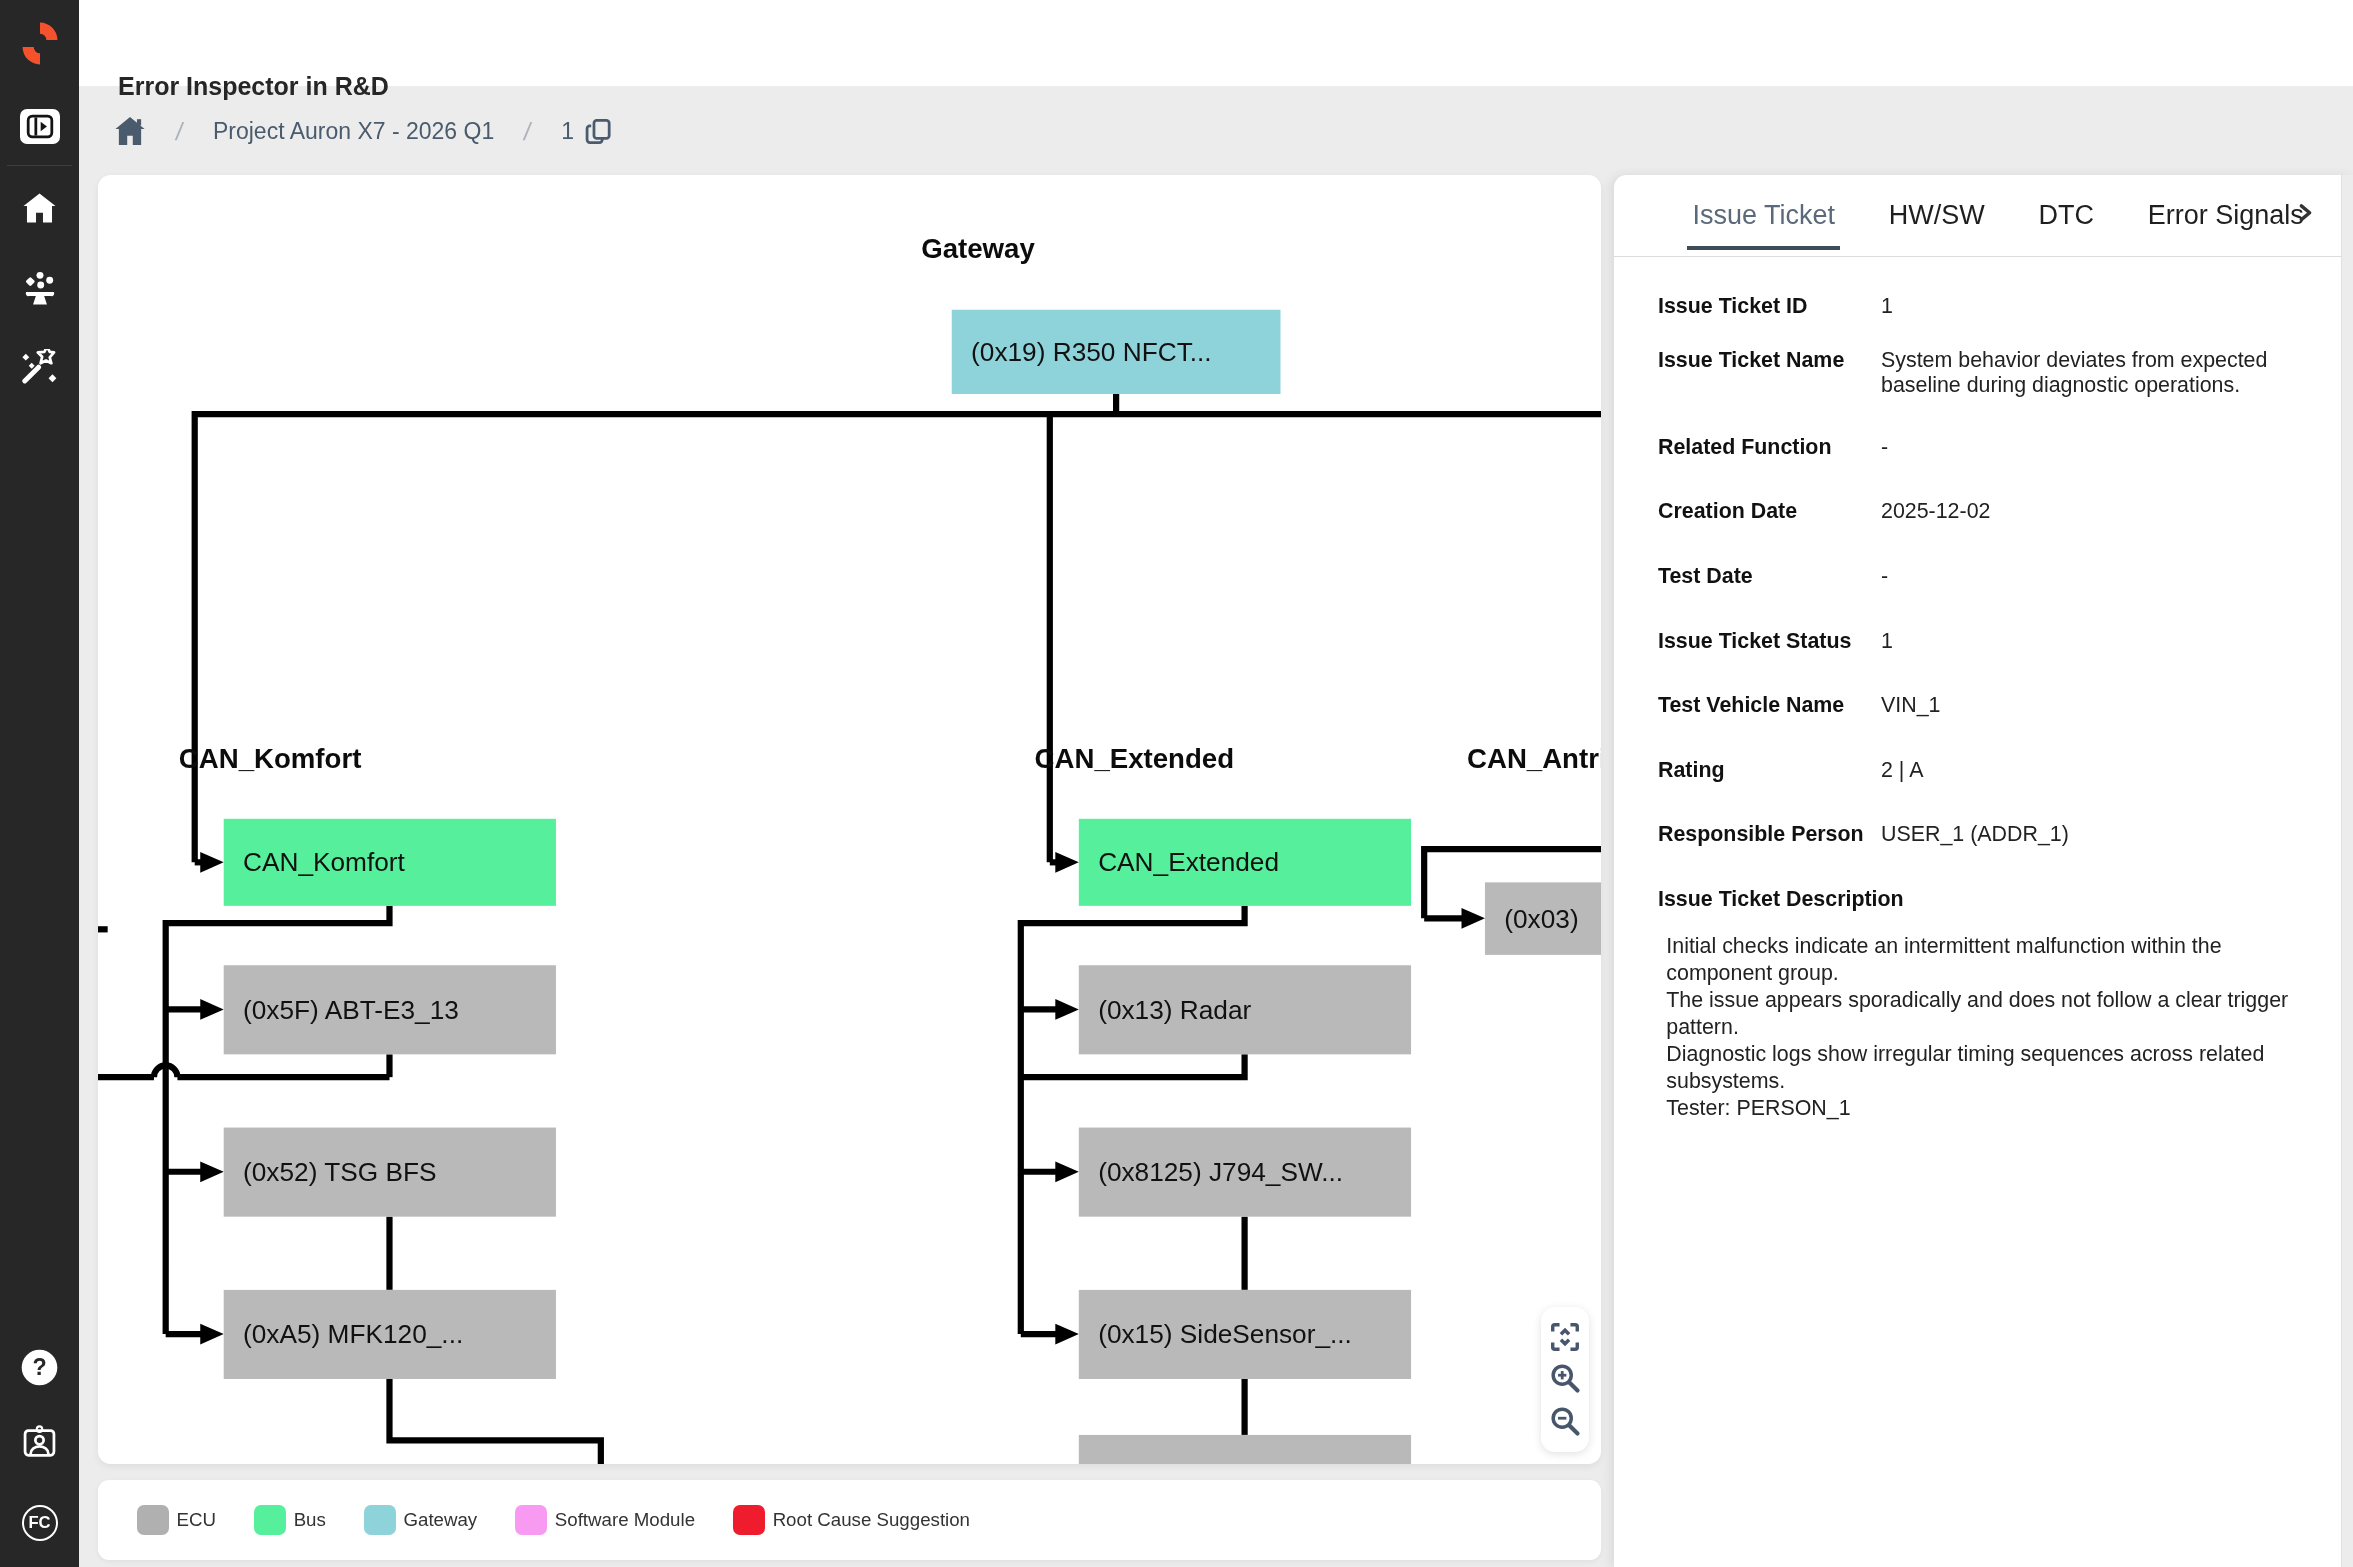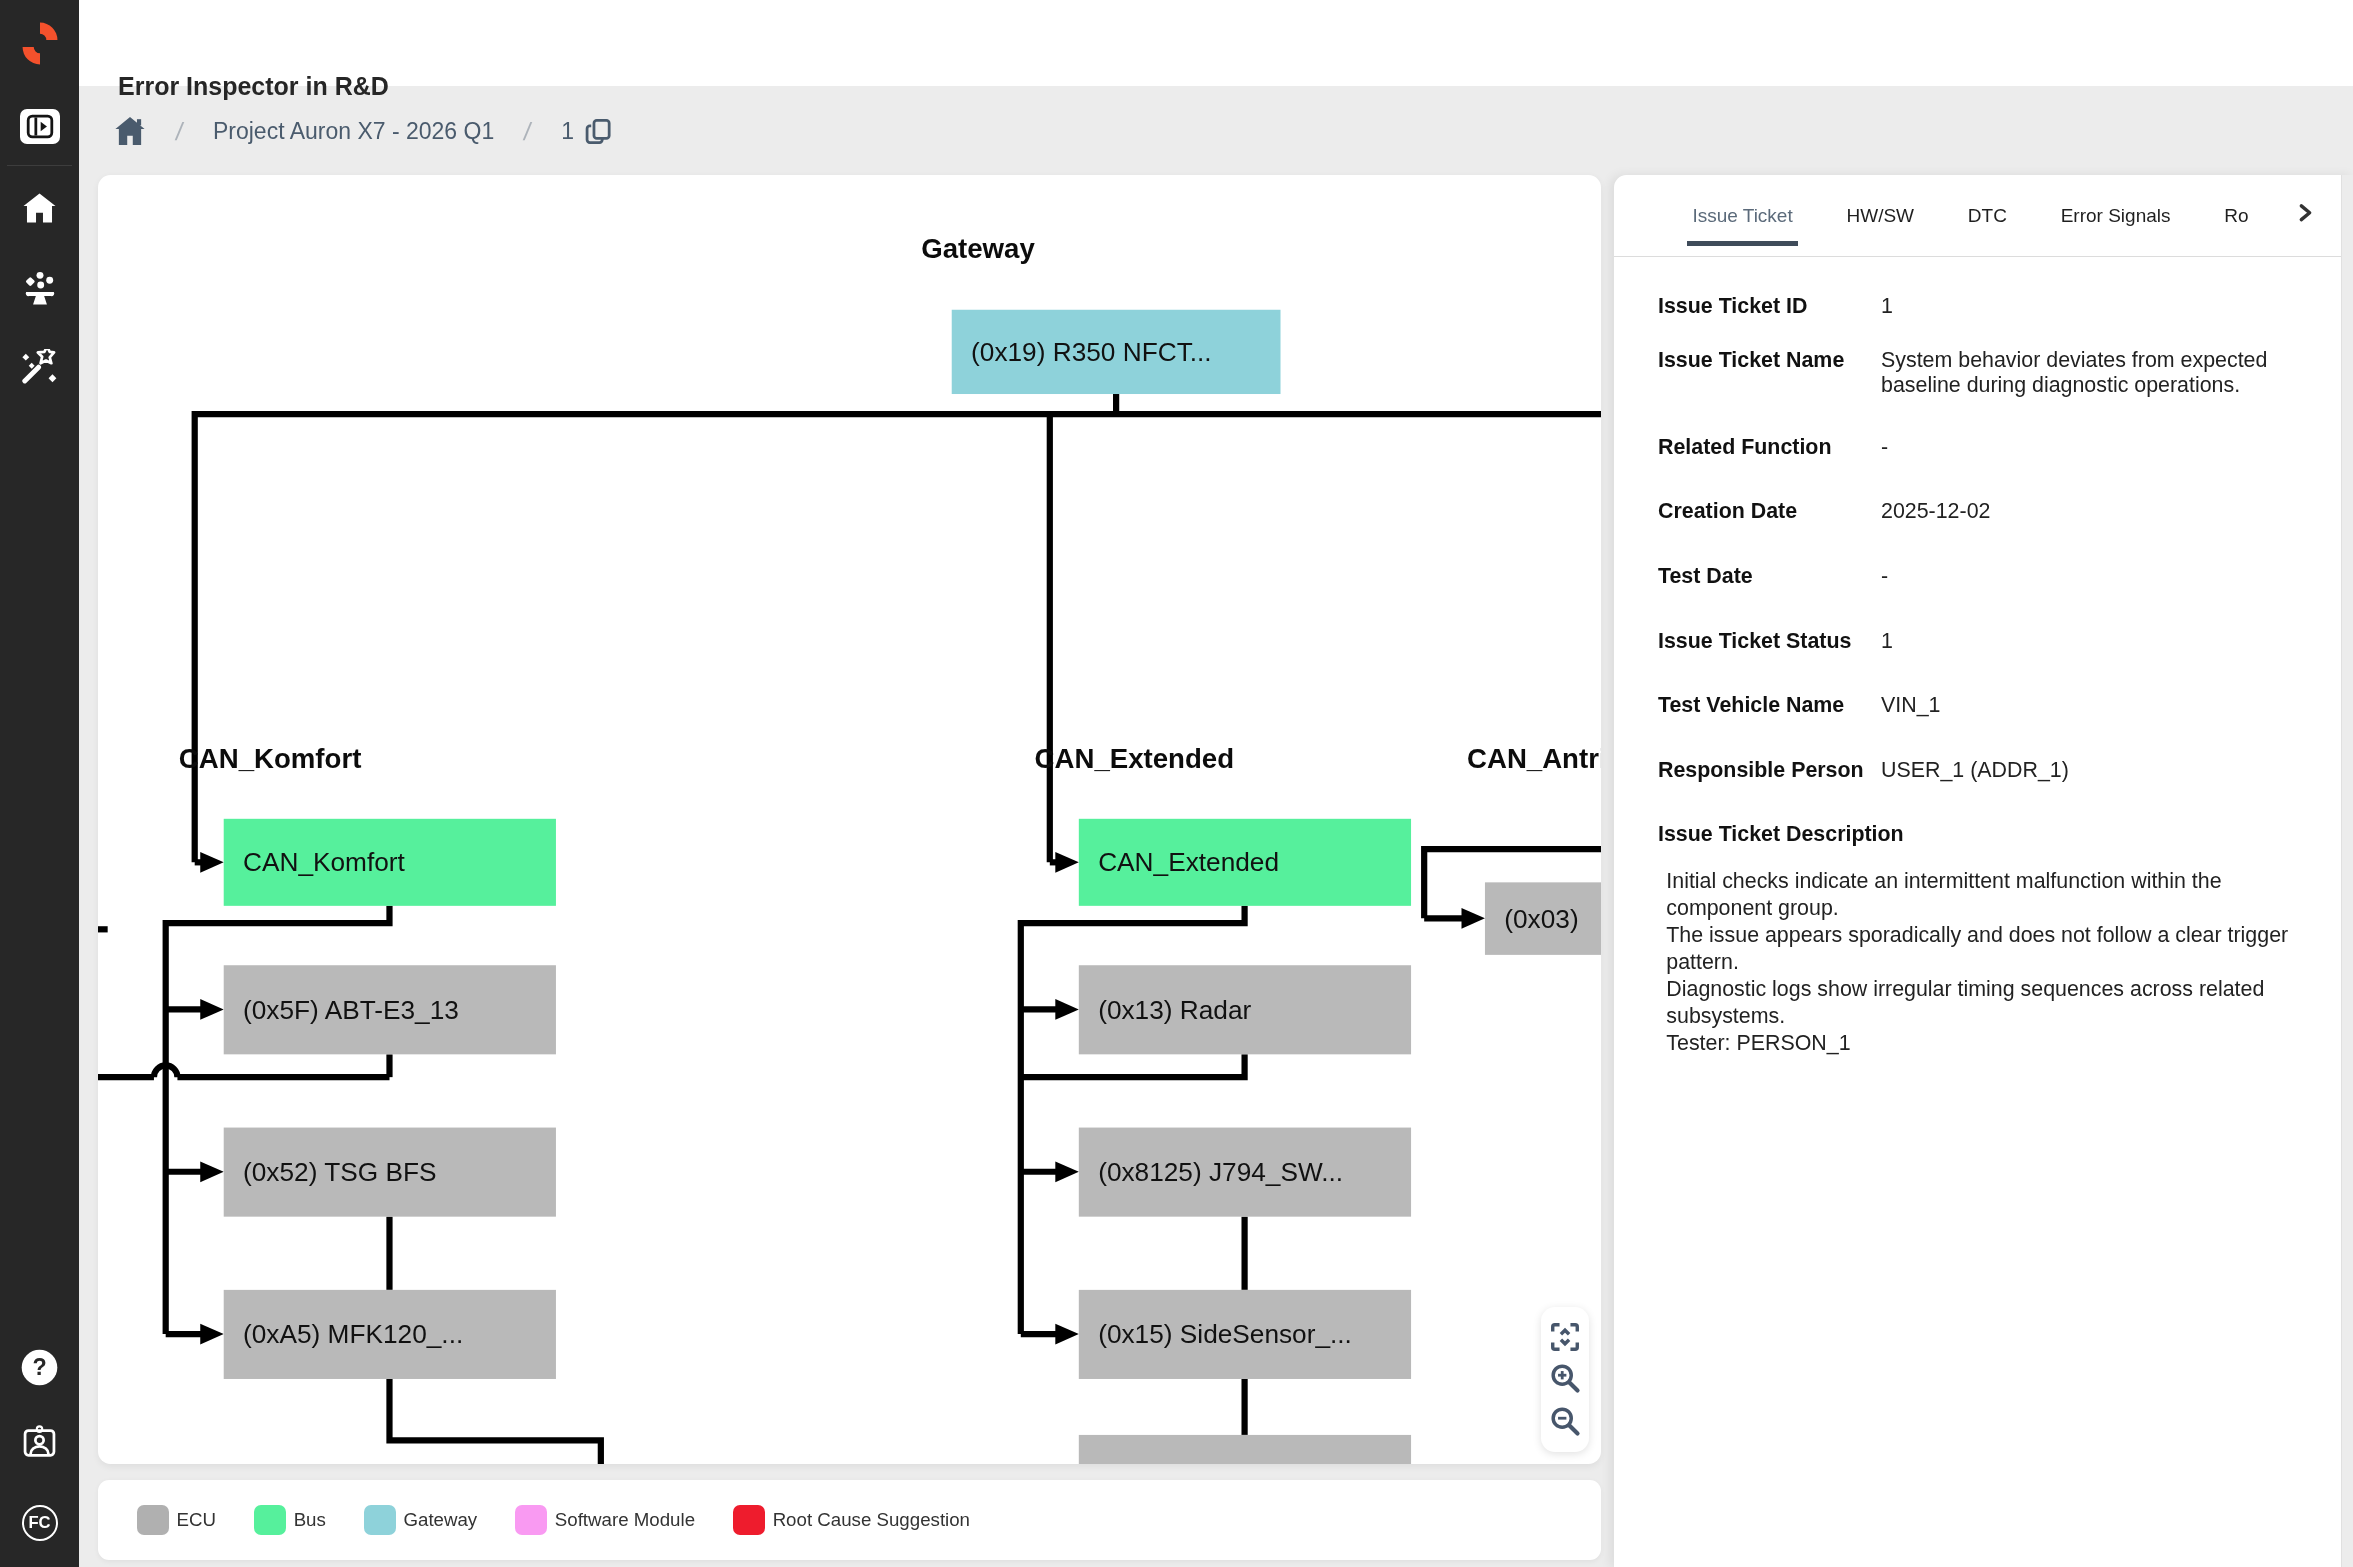--- a/index.html
+++ b/index.html
@@ -65,21 +65,21 @@
     margin-right:7.6px; flex:0 0 auto; }
   .legend-label { font-size:18.7px; color:#333333; white-space:nowrap; }
 
   
   .detail-panel { position:absolute; left:1614px; top:175px; right:0;
     bottom:0; background:#ffffff; border-radius:12.4px 0 0 0;
     box-shadow:-3.5px 0 11px rgba(0,0,0,0.07); z-index:6; }
   .tabs-row { position:absolute; left:0; right:0; top:0; height:82px;
     display:flex; align-items:center; padding-left:77px;
     border-bottom:1.4px solid #dcdcdc; }
-  .tab { font-size:19px; color:#1f1f1f; margin-right:51px; cursor:pointer;
+  .tab { font-size:27px; color:#1f1f1f; margin-right:51px; cursor:pointer;
     position:relative; padding:19.3px 1.4px; white-space:nowrap; }
   .tab.active { color:#5b6a7a; }
   .tab.active::after { content:""; position:absolute; left:-4.1px; right:-4.1px;
     bottom:0; height:4.8px; background:#3f4c5a; }
   .tab-chevron { position:absolute; right:37px; top:26px; cursor:pointer; }
   .panel-body { position:absolute; left:44px; right:28px; top:119px; }
   .field-row { display:flex; margin-bottom:39px;gap:7px; }
   .field-row.row-tall { margin-bottom:36px; }
   .field-row.row-first { margin-bottom:28px; }
   .field-label { width:216px; flex:0 0 auto; font-size:21.4px; font-weight:700;
@@ -337,20 +337,24 @@
         </div>
         <div class="field-row">
           <div class="field-label">Issue Ticket Status</div>
           <div class="field-value">1</div>
         </div>
         <div class="field-row">
           <div class="field-label">Test Vehicle Name</div>
           <div class="field-value">VIN_1</div>
         </div>
         <div class="field-row">
+          <div class="field-label">Rating</div>
+          <div class="field-value">2 | A</div>
+        </div>
+        <div class="field-row">
           <div class="field-label">Responsible Person</div>
           <div class="field-value">USER_1 (ADDR_1)</div>
         </div>
       </div>
     <div class="desc-heading">Issue Ticket Description</div>
     <div class="desc-text">Initial checks indicate an intermittent malfunction within the component group.
 The issue appears sporadically and does not follow a clear trigger pattern.
 Diagnostic logs show irregular timing sequences across related subsystems.
 Tester: PERSON_1</div>
   </div>

